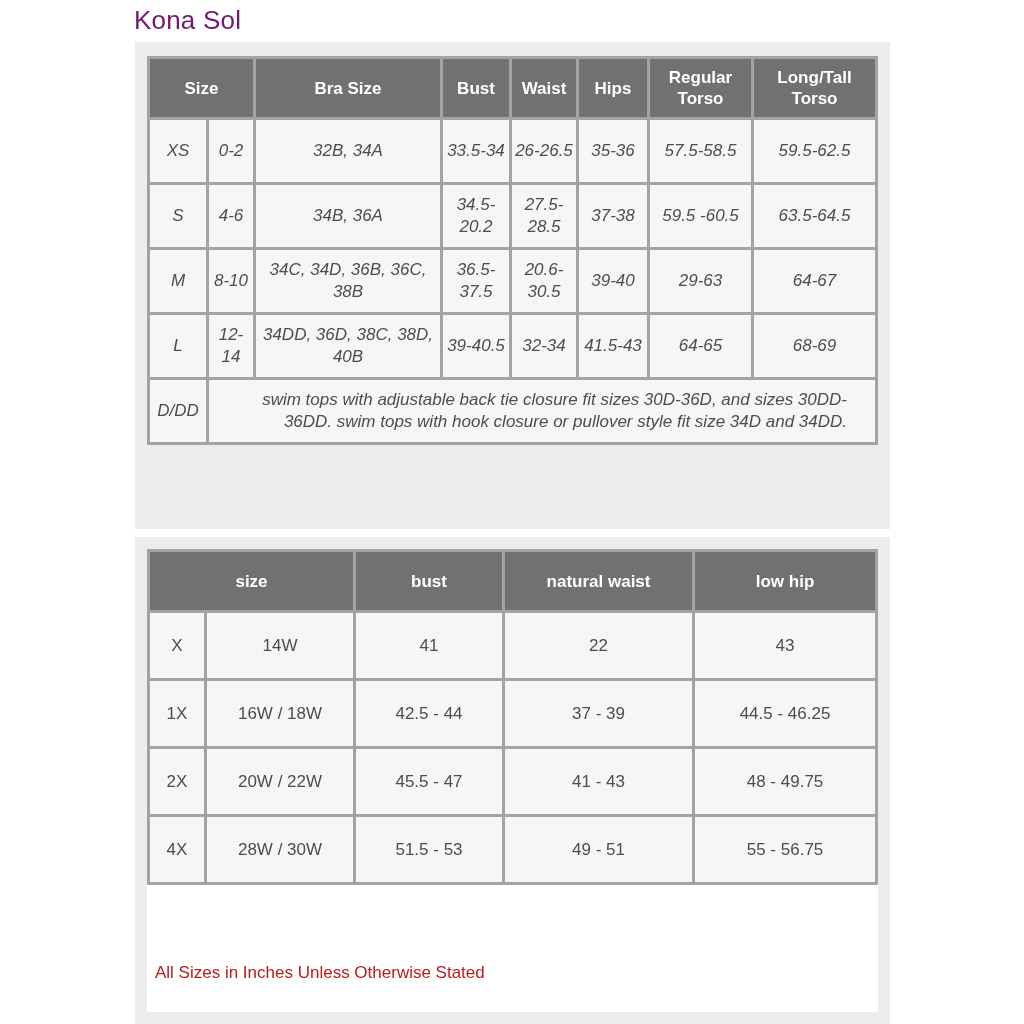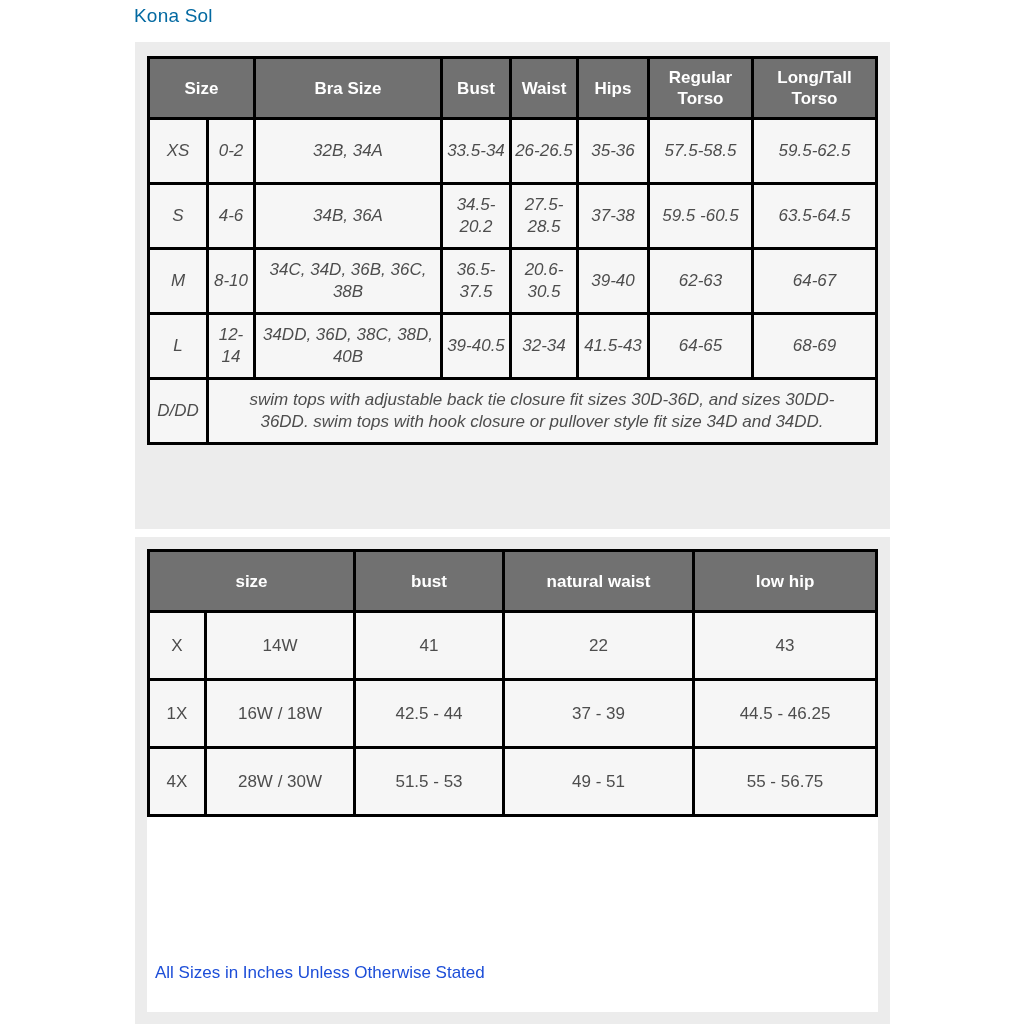--- a/index.html
+++ b/index.html
@@ -3,50 +3,50 @@
 <meta charset="utf-8">
 <style>
   html,body{margin:0;padding:0;}
   body{
     width:1024px;height:1024px;background:#ffffff;position:relative;
     font-family:"Liberation Sans", sans-serif;
     -webkit-font-smoothing:antialiased;
   }
   .page-title{
     position:absolute;left:134px;top:5px;
-    font-size:19px;color:#0369a1;letter-spacing:.2px;
+    font-size:26px;color:#701a75;letter-spacing:.2px;
   }
   .panel{
     position:absolute;left:135px;width:755px;background:#ececec;box-sizing:border-box;
   }
   .panel-1{top:42px;height:487px;padding:14px 12px 0;}
   .panel-2{top:537px;height:487px;padding:12px;}
   .panel-2-inner{
     position:relative;background:#ffffff;width:731px;height:463px;
   }
   table{
     border-collapse:separate;border-spacing:3px;table-layout:fixed;
-    background:#000000;margin:0 auto;width:731px;
+    background:#a3a3a3;margin:0 auto;width:731px;
   }
   th{
     background:#717171;color:#ffffff;font-weight:bold;font-size:17px;
     text-align:center;vertical-align:middle;padding:4px 2px;line-height:21px;
   }
   td{
     background:#f6f6f6;color:#4d4d4d;font-size:17px;
     text-align:center;vertical-align:middle;padding:6px 2px;line-height:22px;
   }
   .t1 th{height:50px;}
   .t1 td{height:50px;font-style:italic;}
-  .t1 td.note-cell{padding:6px 28px;height:auto;}
+  .t1 td.note-cell{padding:6px 28px;height:auto;text-align:right;}
   .t2 th{height:50px;}
   .t2 td{height:53px;}
   .footer-note{
     position:absolute;left:8px;top:414px;
-    font-size:17px;color:#1d4ed8;
+    font-size:17px;color:#b91c1c;
   }
 </style>
 </head>
 <body>
 
 <div class="page-title">Kona Sol</div>
 
 <div class="panel panel-1">
   <table class="t1">
     <colgroup>
@@ -89,21 +89,21 @@
       <td>59.5 -60.5</td>
       <td>63.5-64.5</td>
     </tr>
     <tr>
       <td>M</td>
       <td>8-10</td>
       <td>34C, 34D, 36B, 36C, 38B</td>
       <td>36.5-37.5</td>
       <td>20.6-30.5</td>
       <td>39-40</td>
-      <td>62-63</td>
+      <td>29-63</td>
       <td>64-67</td>
     </tr>
     <tr>
       <td>L</td>
       <td>12-14</td>
       <td>34DD, 36D, 38C, 38D, 40B</td>
       <td>39-40.5</td>
       <td>32-34</td>
       <td>41.5-43</td>
       <td>64-65</td>
@@ -142,20 +142,27 @@
         <td>43</td>
       </tr>
       <tr>
         <td>1X</td>
         <td>16W / 18W</td>
         <td>42.5 - 44</td>
         <td>37 - 39</td>
         <td>44.5 - 46.25</td>
       </tr>
       <tr>
+        <td>2X</td>
+        <td>20W / 22W</td>
+        <td>45.5 - 47</td>
+        <td>41 - 43</td>
+        <td>48 - 49.75</td>
+      </tr>
+      <tr>
         <td>4X</td>
         <td>28W / 30W</td>
         <td>51.5 - 53</td>
         <td>49 - 51</td>
         <td>55 - 56.75</td>
       </tr>
     </tbody>
       </table>
     <div class="footer-note">All Sizes in Inches Unless Otherwise Stated</div>
   </div>

